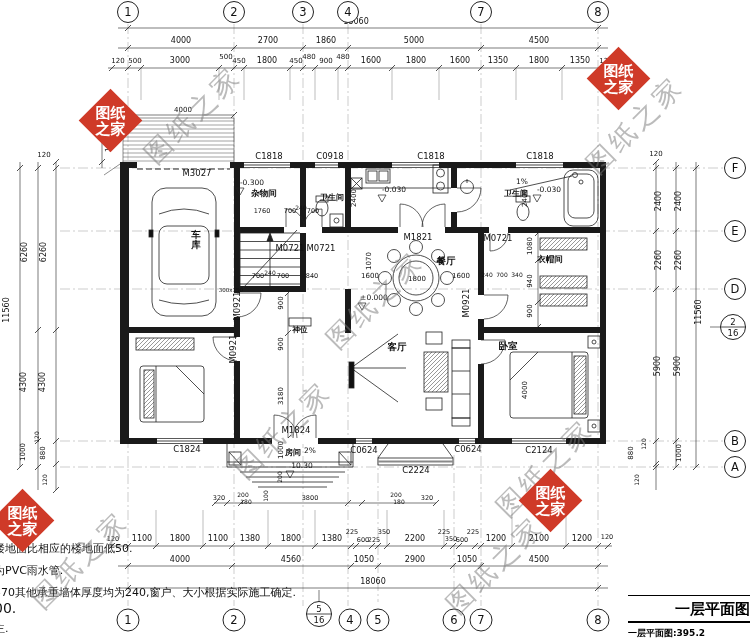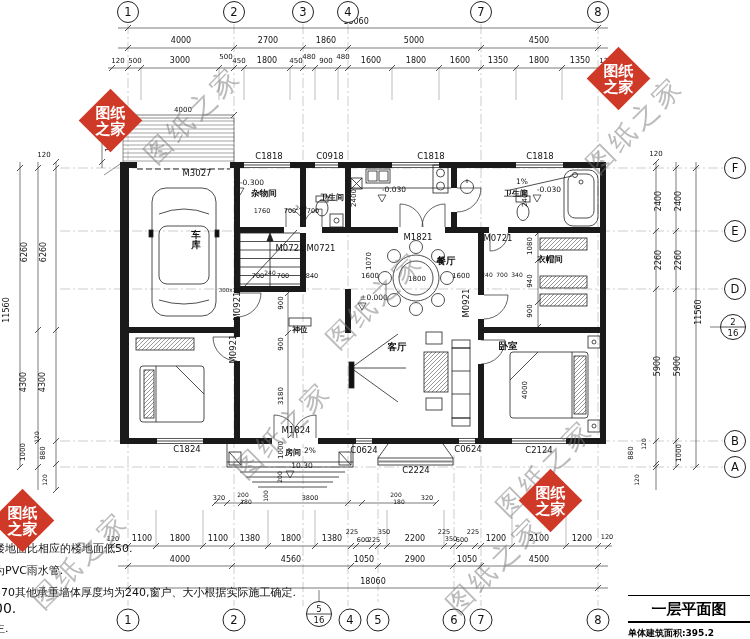--- a/index.html
+++ b/index.html
@@ -7,21 +7,21 @@
           font-family:"DejaVu Sans",sans-serif;}
   svg text{font-family:"DejaVu Sans",sans-serif;fill:#111;}
   .wm{position:absolute;transform:translate(-50%,-50%) rotate(-45deg);font-size:27px;
       color:rgba(120,120,120,0.5);letter-spacing:4px;white-space:nowrap;pointer-events:none;z-index:5;}
   .stamp{position:absolute;width:45px;height:45px;background:#cf3a28;z-index:6;
          transform:rotate(45deg);display:flex;align-items:center;justify-content:center;}
   .stamp span{transform:rotate(-45deg);color:#fff;font-size:15px;font-weight:bold;
               width:34px;line-height:16px;text-align:center;}
   .note-line{position:absolute;left:-6px;color:#111;white-space:nowrap;z-index:4;}
   .tblock{position:absolute;left:628px;top:595px;width:122px;z-index:4;border-top:1.5px solid #000;}
-  .tblock .ttl{font-size:15px;font-weight:bold;color:#000;text-align:center;margin-top:4px;
+  .tblock .ttl{font-size:15px;font-weight:bold;color:#000;text-align:right;margin-top:4px;
                border-bottom:2.5px solid #000;padding-bottom:2px;}
   .tblock .sub{font-size:9px;color:#000;margin-top:4px;white-space:nowrap;font-weight:bold;}
 </style>
 </head>
 <body>
 
 <div class="canvas">
 
 <svg id="plan" width="750" height="639" viewBox="0 0 750 639" style="position:absolute;left:0;top:0;z-index:2">
   <defs>
@@ -648,17 +648,17 @@
 <div id="notes">
       <div class="note-line" style="top: 541px; font-size: 11px;">楼地面比相应的楼地面低50.</div>
       <div class="note-line" style="top: 563px; font-size: 11px;">为PVC雨水管.</div>
       <div class="note-line" style="top: 585px; font-size: 11px;">370其他承重墙体厚度均为240,窗户、大小根据实际施工确定.</div>
       <div class="note-line" style="top: 600px; font-size: 14px;">00.</div>
       <div class="note-line" style="top: 621px; font-size: 11px;">主.</div>
     </div>
 
 <div class="tblock">
   <div class="ttl">一层平面图</div>
-  <div class="sub">单体建筑面积:395.2</div>
+  <div class="sub">一层平面图:395.2</div>
 
 </div>
 
 </div>
 
 </body></html>

